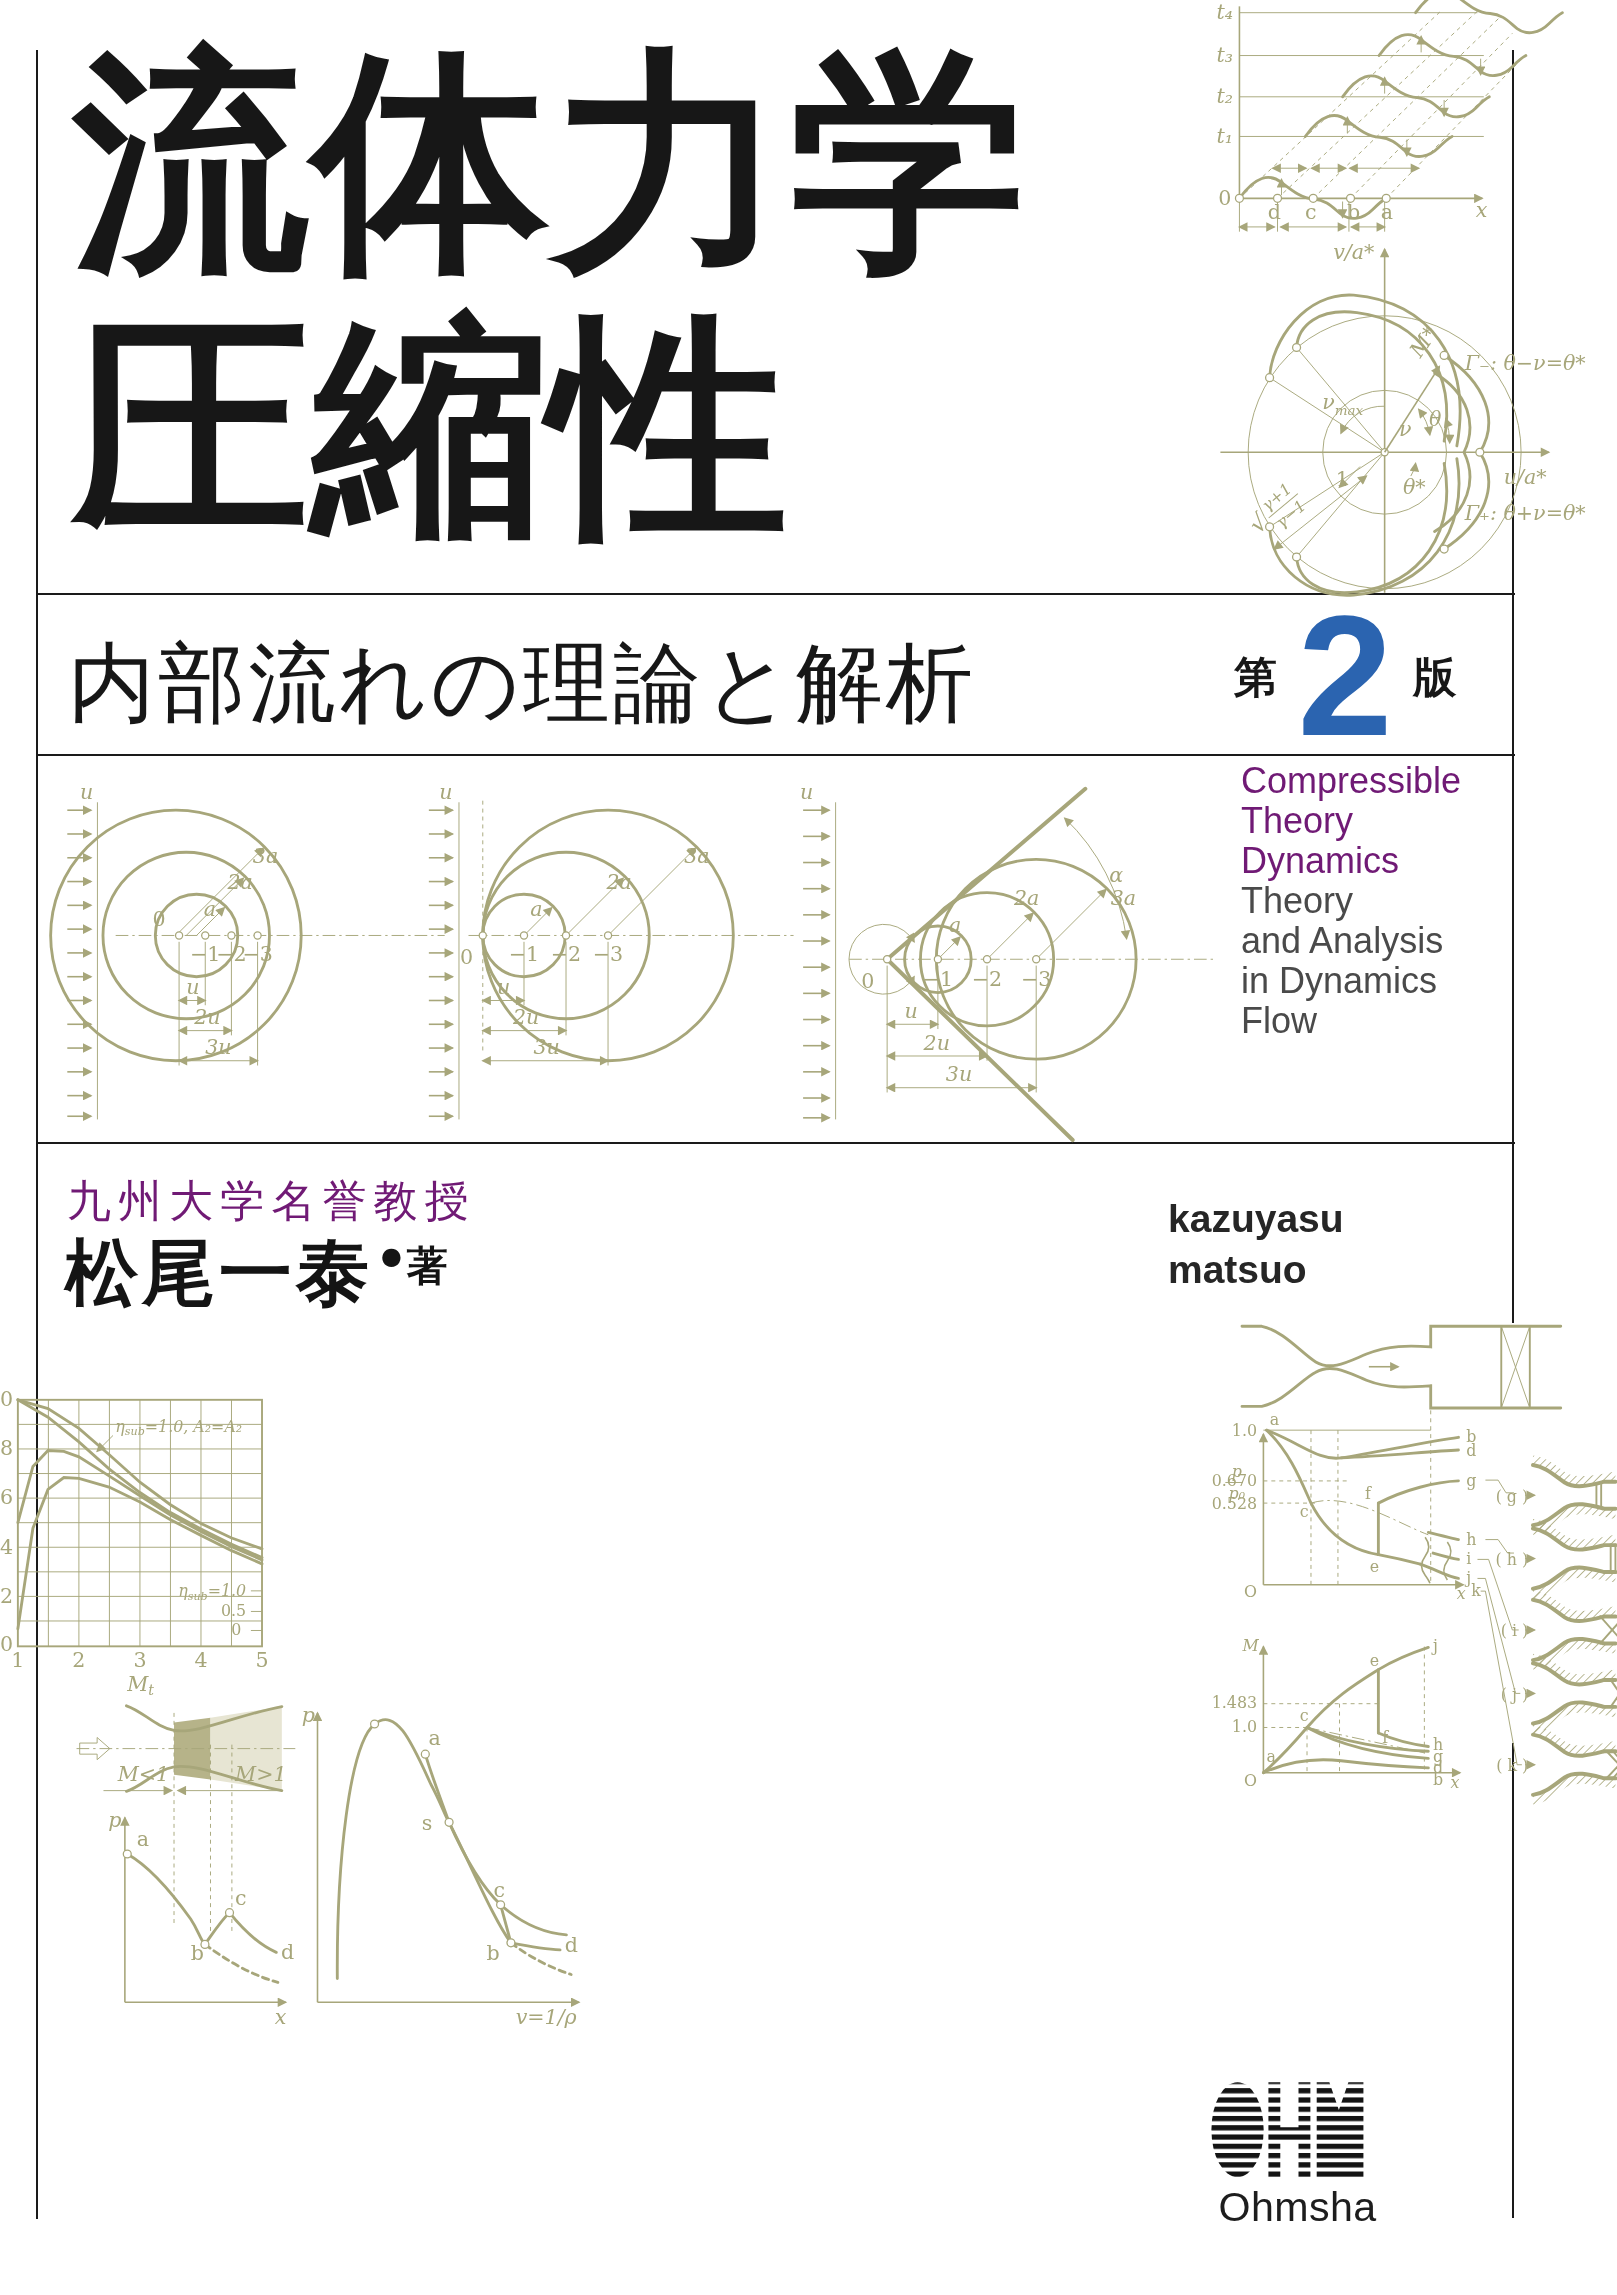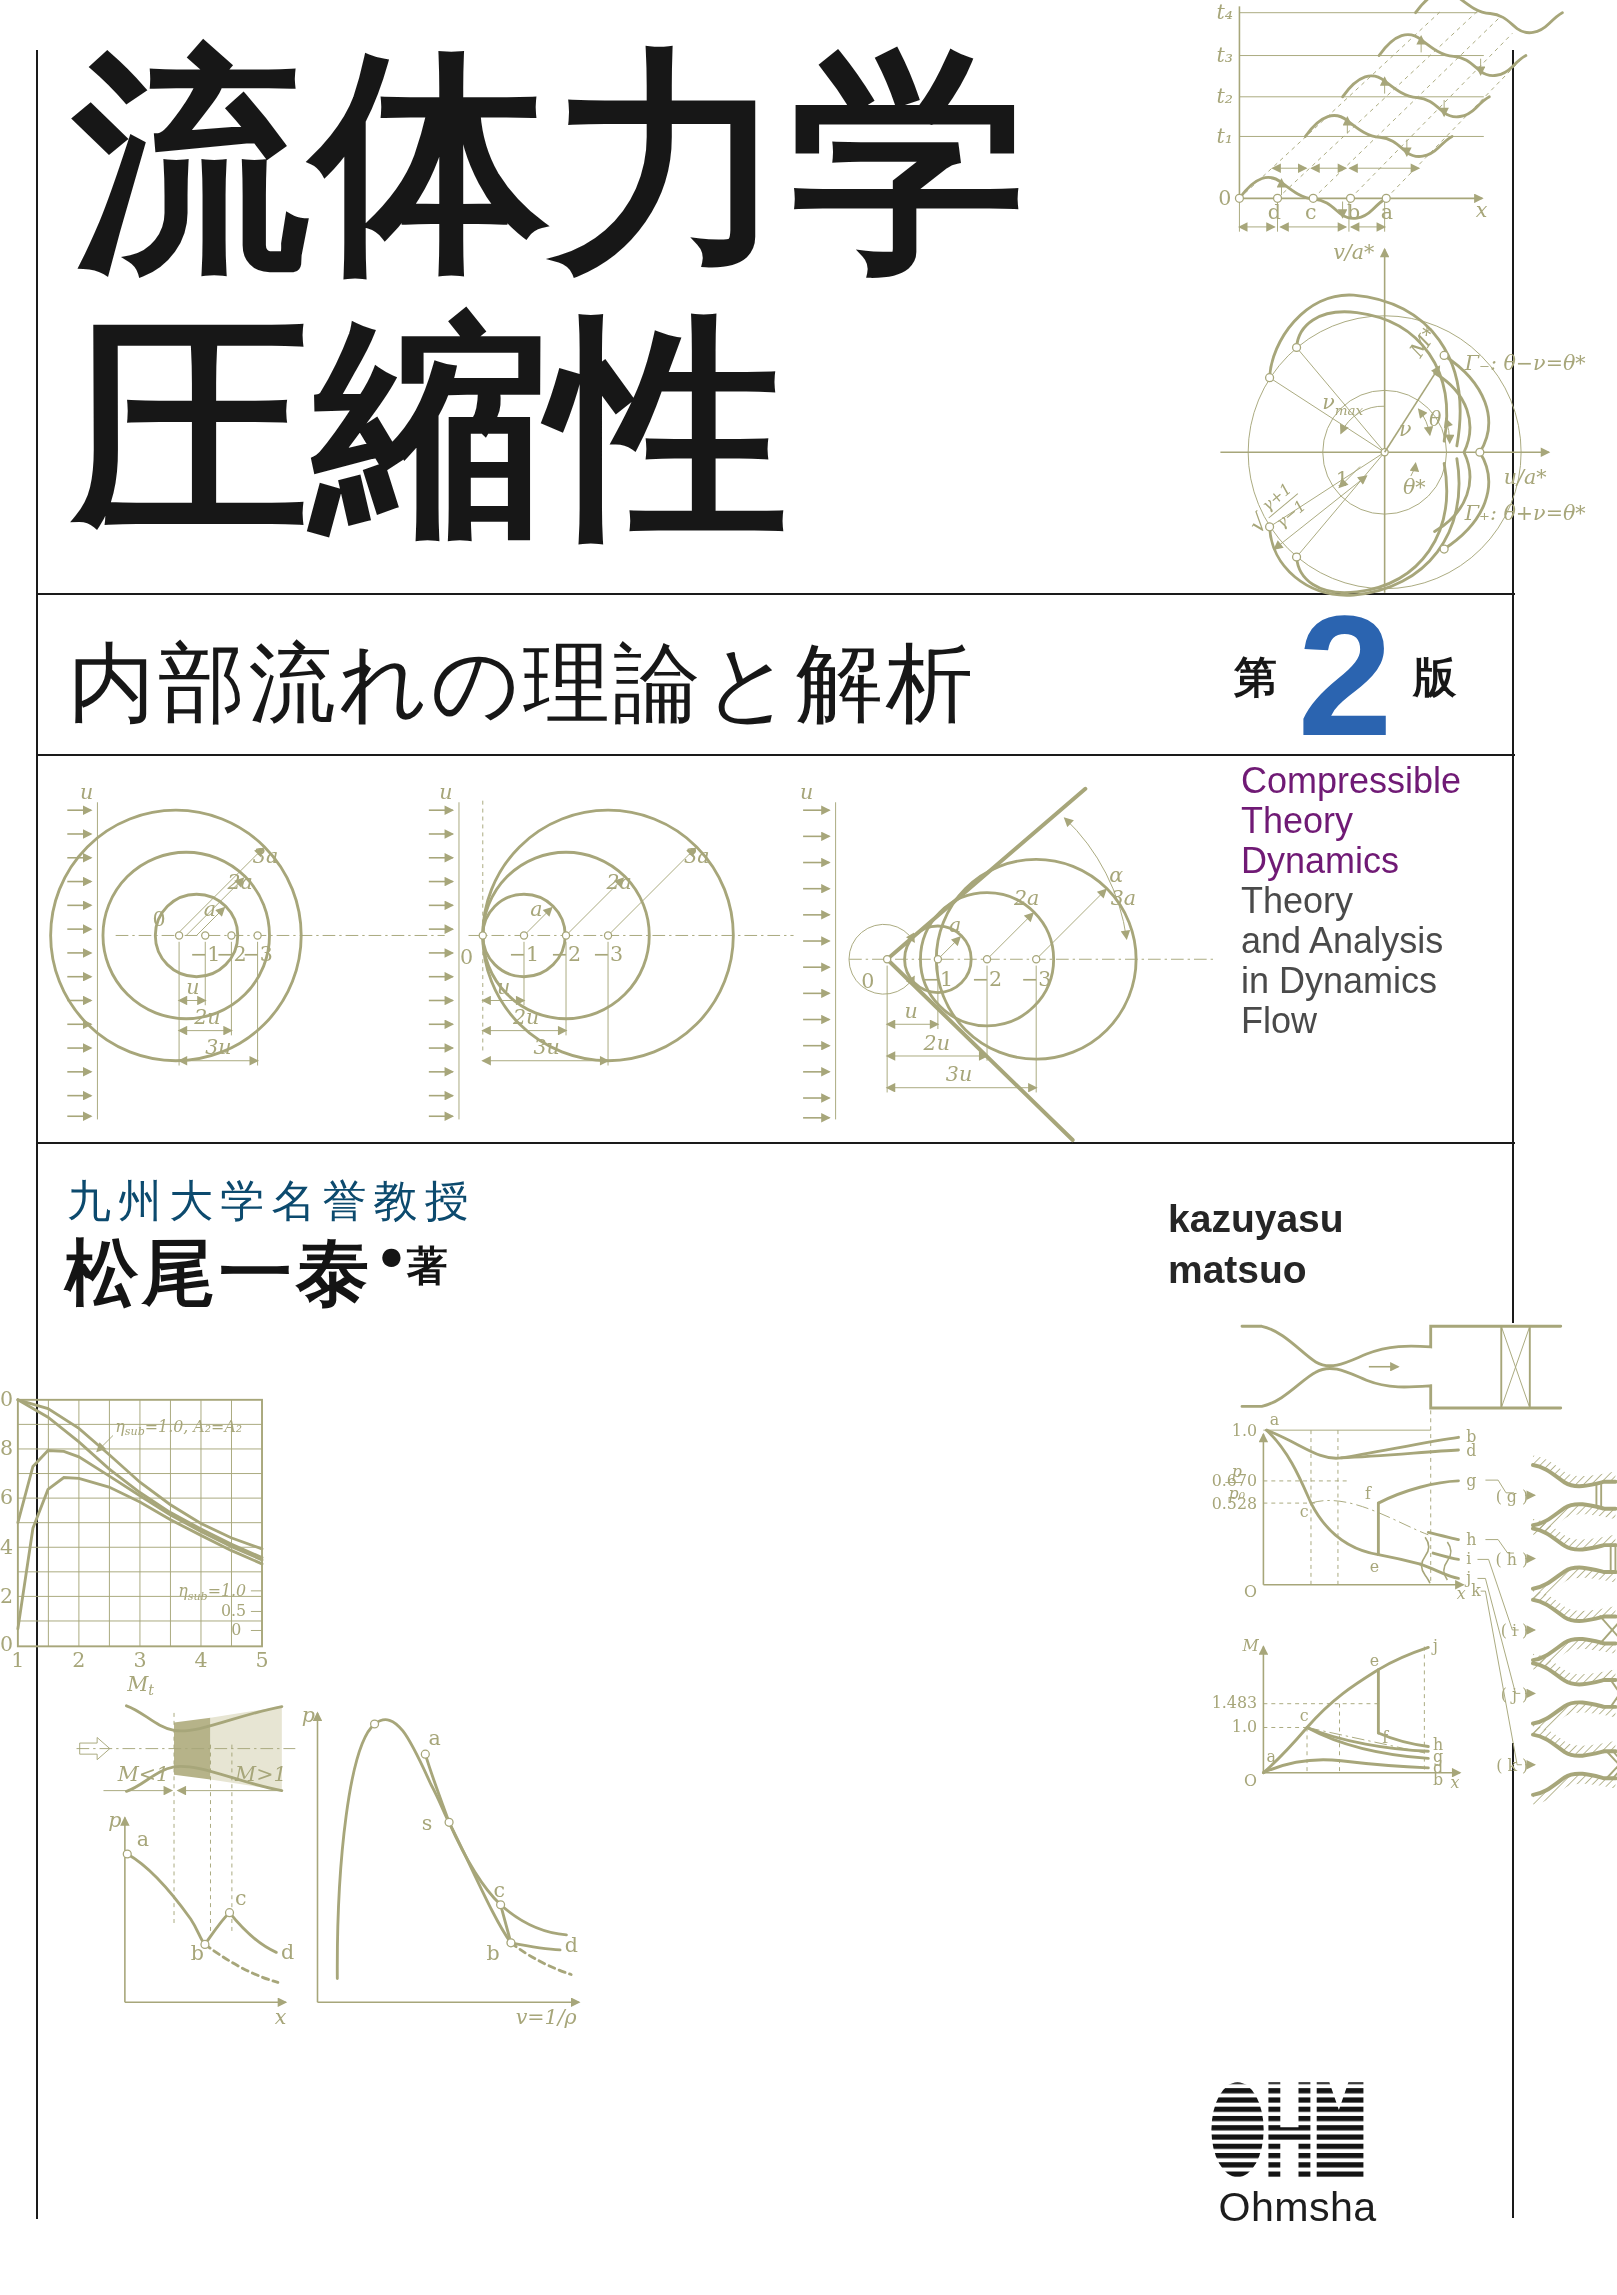--- a/index.html
+++ b/index.html
@@ -20,21 +20,21 @@
   .edition .kanji{font-size:43px;font-weight:700;font-family:"DejaVu Sans","Liberation Sans",sans-serif;}
   .edition .num{font-size:171px;line-height:127px;font-weight:700;position:relative;top:-1.6px;}
 
   .entitle{position:absolute;left:1241px;top:761px;width:286px;
            font-size:36px;line-height:40px;letter-spacing:0;}
   .entitle .b{font-weight:400;color:#701a75;}
   .entitle .r{font-weight:400;color:#4a4a4a;}
   .romaji{position:absolute;left:1168px;top:1150px;font-size:39px;line-height:51px;
           font-weight:700;color:#262626;margin-top:43px;}
   .affil{position:absolute;left:67px;top:1172px;font-size:44px;letter-spacing:7.1px;
-         color:#0c4a6e;font-weight:500;font-family:"DejaVu Sans","Liberation Sans",sans-serif;}
+         color:#701a75;font-weight:500;font-family:"DejaVu Sans","Liberation Sans",sans-serif;}
   .authorrow{position:absolute;left:65px;top:1231px;display:flex;align-items:flex-start;color:#141414;
              font-family:"DejaVu Sans","Liberation Sans",sans-serif;}
   .authorrow .nm{font-size:73px;font-weight:900;letter-spacing:4px;line-height:1.15;}
   .authorrow .dot{font-size:24px;margin:11px 4.8px 0 8px;}
   .authorrow .role{font-size:41px;font-weight:600;margin-top:8px;}
 
   svg{position:absolute;overflow:visible;}
   .ol{stroke:#a7a67a;fill:none;stroke-width:3.6;stroke-linecap:round;}
   .ol2{stroke:#a7a67a;fill:none;stroke-width:2;}
   .w5{stroke:#a7a67a;fill:none;stroke-width:5;stroke-linecap:round;}

